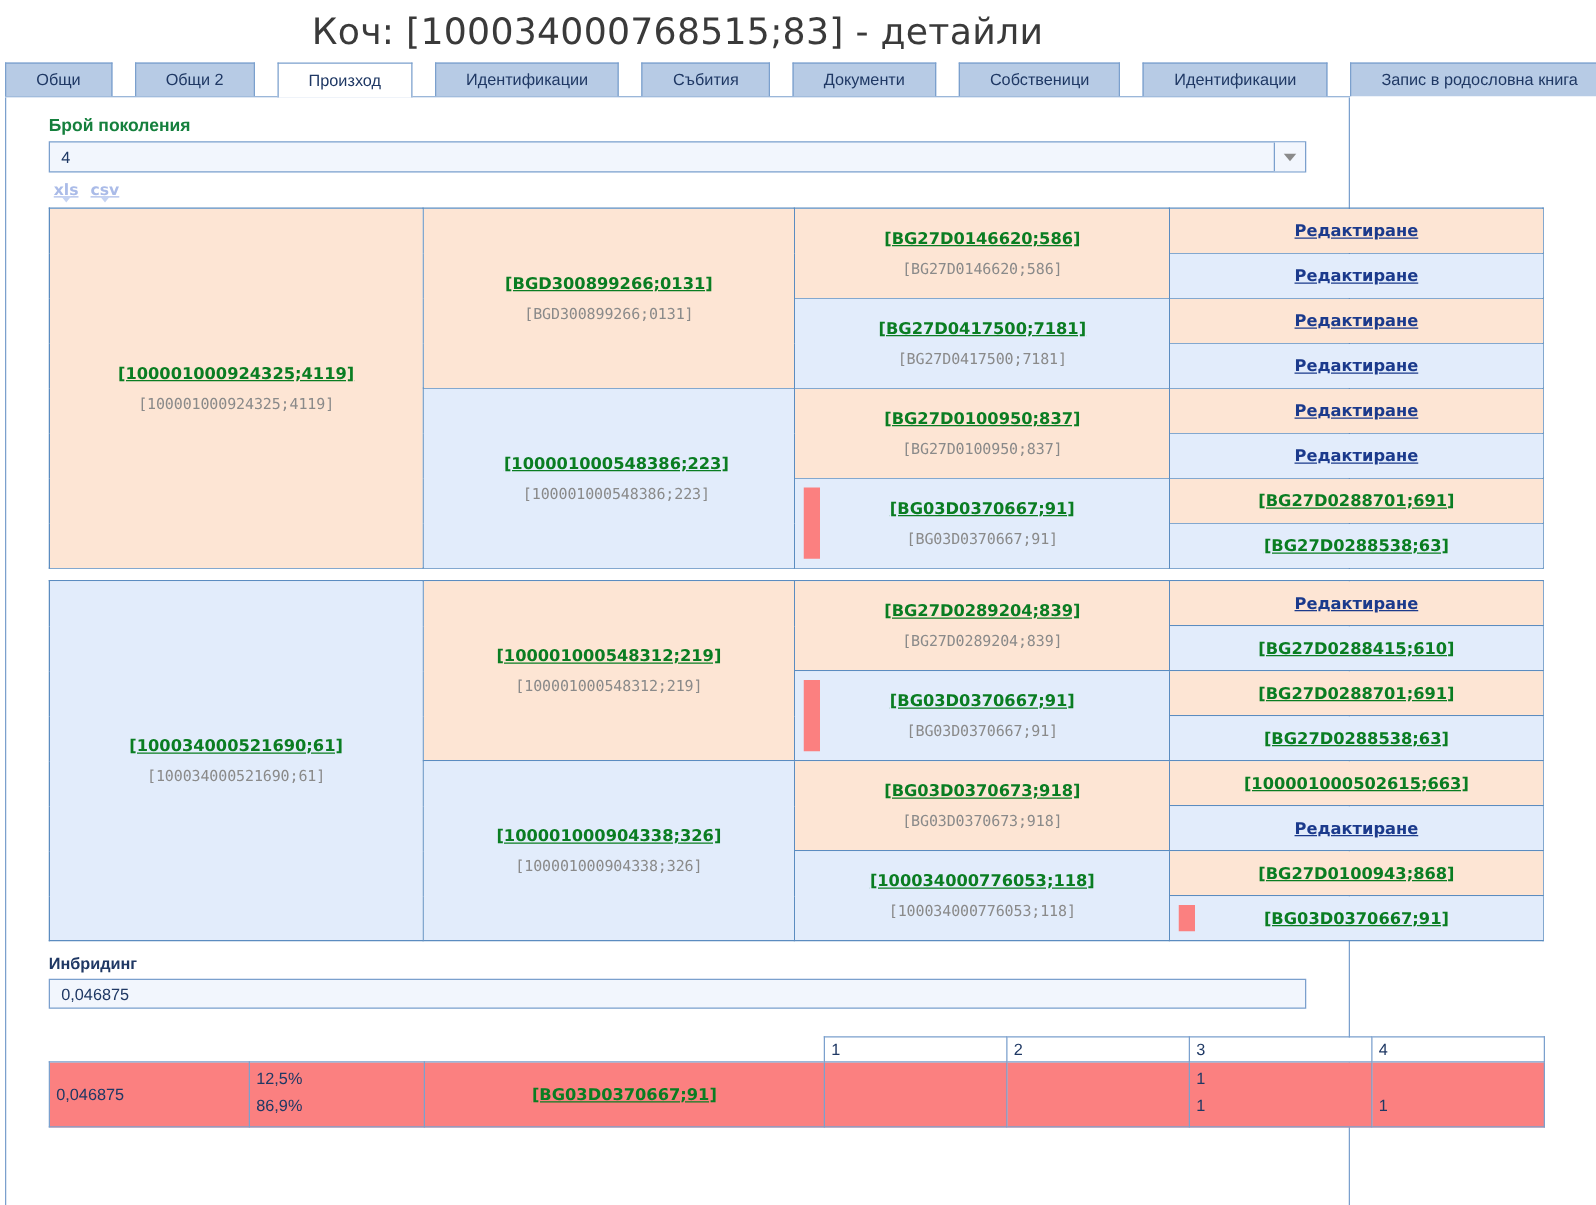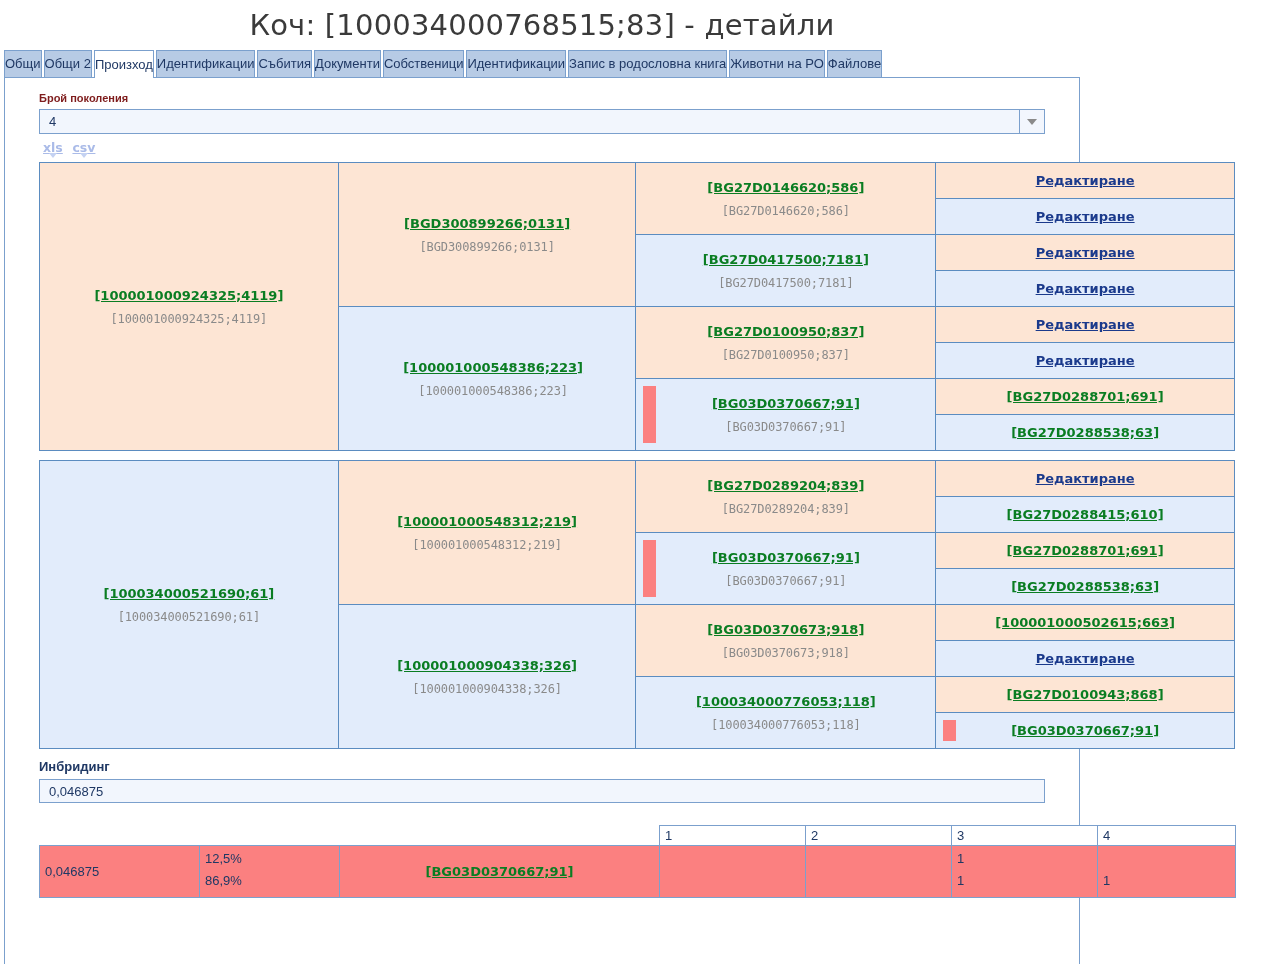--- a/index.html
+++ b/index.html
@@ -35,22 +35,22 @@
     display:flex;
     align-items:flex-end;
     box-sizing:border-box;
   }
   .tab{
     background:#b7cbe5;
     border:1px solid #7ba0cd;
     border-bottom:none;
     height:27px;
     line-height:26px;
-    padding:0 0;
-    margin-right:2px;
+    padding:0 24px;
+    margin-right:18px;
     font-size:13px;
     color:#1f3864;
     white-space:nowrap;
     box-sizing:border-box;
     cursor:pointer;
     position:relative;
   }
   .tab.active{
     background:#ffffff;
     height:28px;
@@ -66,22 +66,22 @@
     border-top:none;
     height:898px;
     box-sizing:border-box;
     padding:14px 34px 0 34px;
     background:#fff;
     position:relative;
   }
 
   .field-label{
     font-weight:bold;
-    font-size:11px;
-    color:#7f1d1d;
+    font-size:14px;
+    color:#15803d;
     margin-bottom:5px;
   }
   .select-wrap{
     position:relative;
     height:25px;
     border:1px solid #7ba0cd;
     background:#f2f6fd;
     box-sizing:border-box;
     display:flex;
     align-items:center;

